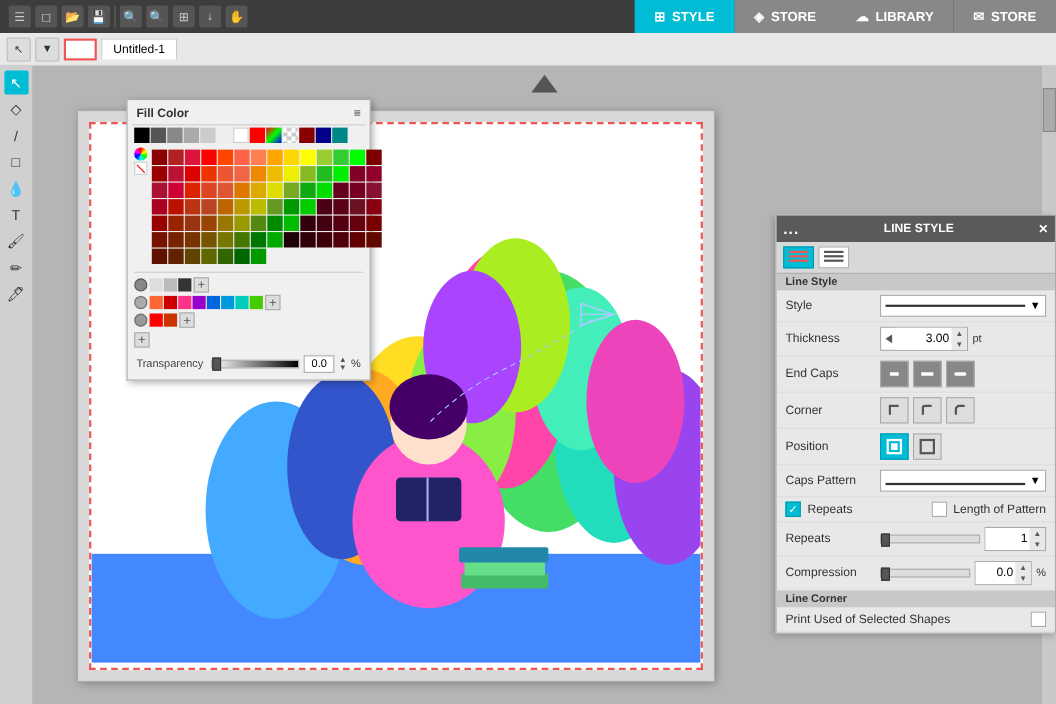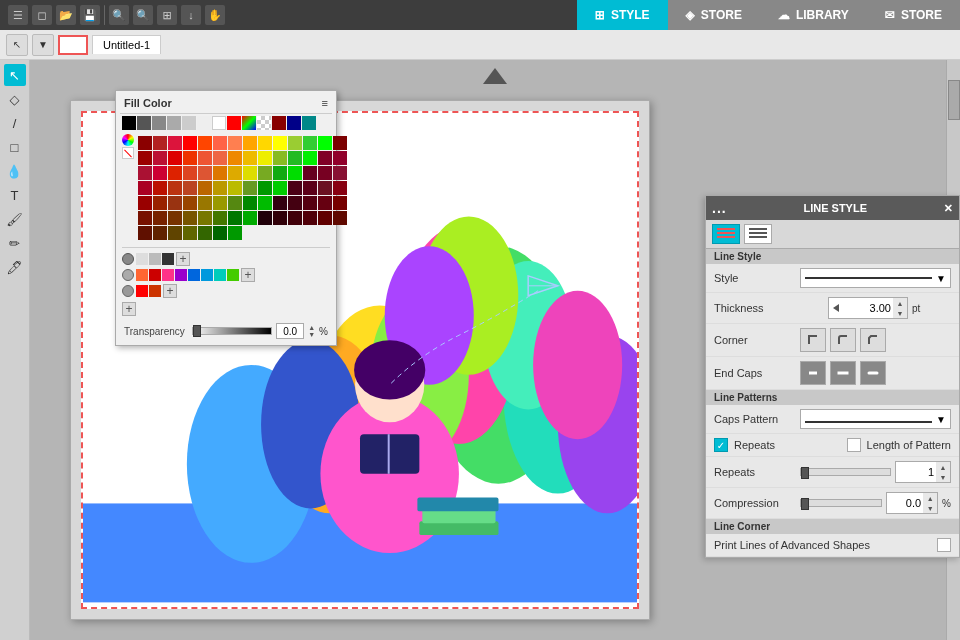--- a/index.html
+++ b/index.html
@@ -684,51 +684,29 @@
         <div class="ls-dropdown">
           <span style="flex:1;border-bottom:2px solid #333;margin-right:4px;"></span>
           <span>▼</span>
         </div>
       </div>
     </div>
 
     <div class="ls-row">
       <span class="ls-label">Thickness</span>
       <div class="ls-control">
-        <div style="display:flex;align-items:center;border:1px solid #aaa;background:white;margin-left:28px;">
+        <div style="display:flex;align-items:center;border:1px solid #aaa;background:white;">
           <div style="width:0;height:0;border-top:4px solid transparent;border-bottom:4px solid transparent;border-right:6px solid #555;margin:0 4px;"></div>
           <div class="ls-num-val" style="width:50px;">3.00</div>
           <div class="ls-spinners">
             <div class="ls-spin-btn">▲</div>
             <div class="ls-spin-btn">▼</div>
           </div>
         </div>
         <span class="ls-unit">pt</span>
-      </div>
-    </div>
-
-    <div class="ls-row">
-      <span class="ls-label">Corner</span>
-      <div class="ls-control">
-
-        <div class="corner-btn" title="Sharp">
-          <svg width="16" height="16" viewBox="0 0 16 16">
-              <polyline points="4,12 4,4 12,4" fill="none" stroke="#555" stroke-width="2"></polyline>
-            </svg>
-        </div>
-        <div class="corner-btn" title="Round">
-          <svg width="16" height="16" viewBox="0 0 16 16">
-              <path d="M4,12 L4,6 Q4,4 6,4 L12,4" fill="none" stroke="#555" stroke-width="2"></path>
-            </svg>
-        </div>
-        <div class="corner-btn" title="Bevel">
-          <svg width="16" height="16" viewBox="0 0 16 16">
-              <polyline points="4,12 4,6 6,4 12,4" fill="none" stroke="#555" stroke-width="2"></polyline>
-            </svg>
-        </div>
       </div>
     </div>
 
     <div class="ls-row">
       <span class="ls-label">End Caps</span>
       <div class="ls-control">
         <div class="endcap-btn" style="background:#888;">
           <svg width="16" height="16" viewBox="0 0 16 16">
               <line x1="4" y1="8" x2="12" y2="8" stroke="white" stroke-width="3" stroke-linecap="butt"></line>
             </svg>
@@ -739,22 +717,59 @@
             </svg>
         </div>
         <div class="endcap-btn" style="background:#888;">
           <svg width="16" height="16" viewBox="0 0 16 16">
               <line x1="4" y1="8" x2="12" y2="8" stroke="white" stroke-width="3" stroke-linecap="round"></line>
             </svg>
         </div>
       </div>
     </div>
 
-
-    <div class="section-header">Line Patterns</div>
+    <div class="ls-row">
+      <span class="ls-label">Corner</span>
+      <div class="ls-control">
+
+        <div class="corner-btn" title="Sharp">
+          <svg width="16" height="16" viewBox="0 0 16 16">
+              <polyline points="4,12 4,4 12,4" fill="none" stroke="#555" stroke-width="2"></polyline>
+            </svg>
+        </div>
+        <div class="corner-btn" title="Round">
+          <svg width="16" height="16" viewBox="0 0 16 16">
+              <path d="M4,12 L4,6 Q4,4 6,4 L12,4" fill="none" stroke="#555" stroke-width="2"></path>
+            </svg>
+        </div>
+        <div class="corner-btn" title="Bevel">
+          <svg width="16" height="16" viewBox="0 0 16 16">
+              <polyline points="4,12 4,6 6,4 12,4" fill="none" stroke="#555" stroke-width="2"></polyline>
+            </svg>
+        </div>
+      </div>
+    </div>
+
+    <div class="ls-row">
+      <span class="ls-label">Position</span>
+      <div class="ls-control">
+        <div class="pos-btn active">
+          <svg width="20" height="20" viewBox="0 0 20 20">
+              <rect x="4" y="4" width="12" height="12" fill="none" stroke="white" stroke-width="2"></rect>
+              <rect x="7" y="7" width="6" height="6" fill="white"></rect>
+            </svg>
+        </div>
+        <div class="pos-btn">
+          <svg width="20" height="20" viewBox="0 0 20 20">
+              <rect x="4" y="4" width="12" height="12" fill="none" stroke="#555" stroke-width="2"></rect>
+            </svg>
+        </div>
+      </div>
+    </div>
+
 
     <div class="ls-row">
       <span class="ls-label">Caps Pattern</span>
       <div class="ls-control">
         <div class="ls-dropdown" style="width:100%;">
           <span style="flex:1;border-bottom:2px solid #333;margin-right:4px;height:8px;"></span>
           <span>▼</span>
         </div>
       </div>
     </div>
@@ -802,18 +817,18 @@
             <div class="ls-spin-btn">▼</div>
           </div>
         </div>
         <span class="ls-unit">%</span>
       </div>
     </div>
 
     <div class="section-header">Line Corner</div>
 
     <div class="ls-row">
-      <span class="ls-label" style="width:auto;flex:1;">Print Lines of Advanced Shapes</span>
+      <span class="ls-label" style="width:auto;flex:1;">Print Used of Selected Shapes</span>
       <div class="empty-checkbox"></div>
     </div>
   </div>
 
 </div>
 
 </body></html>

